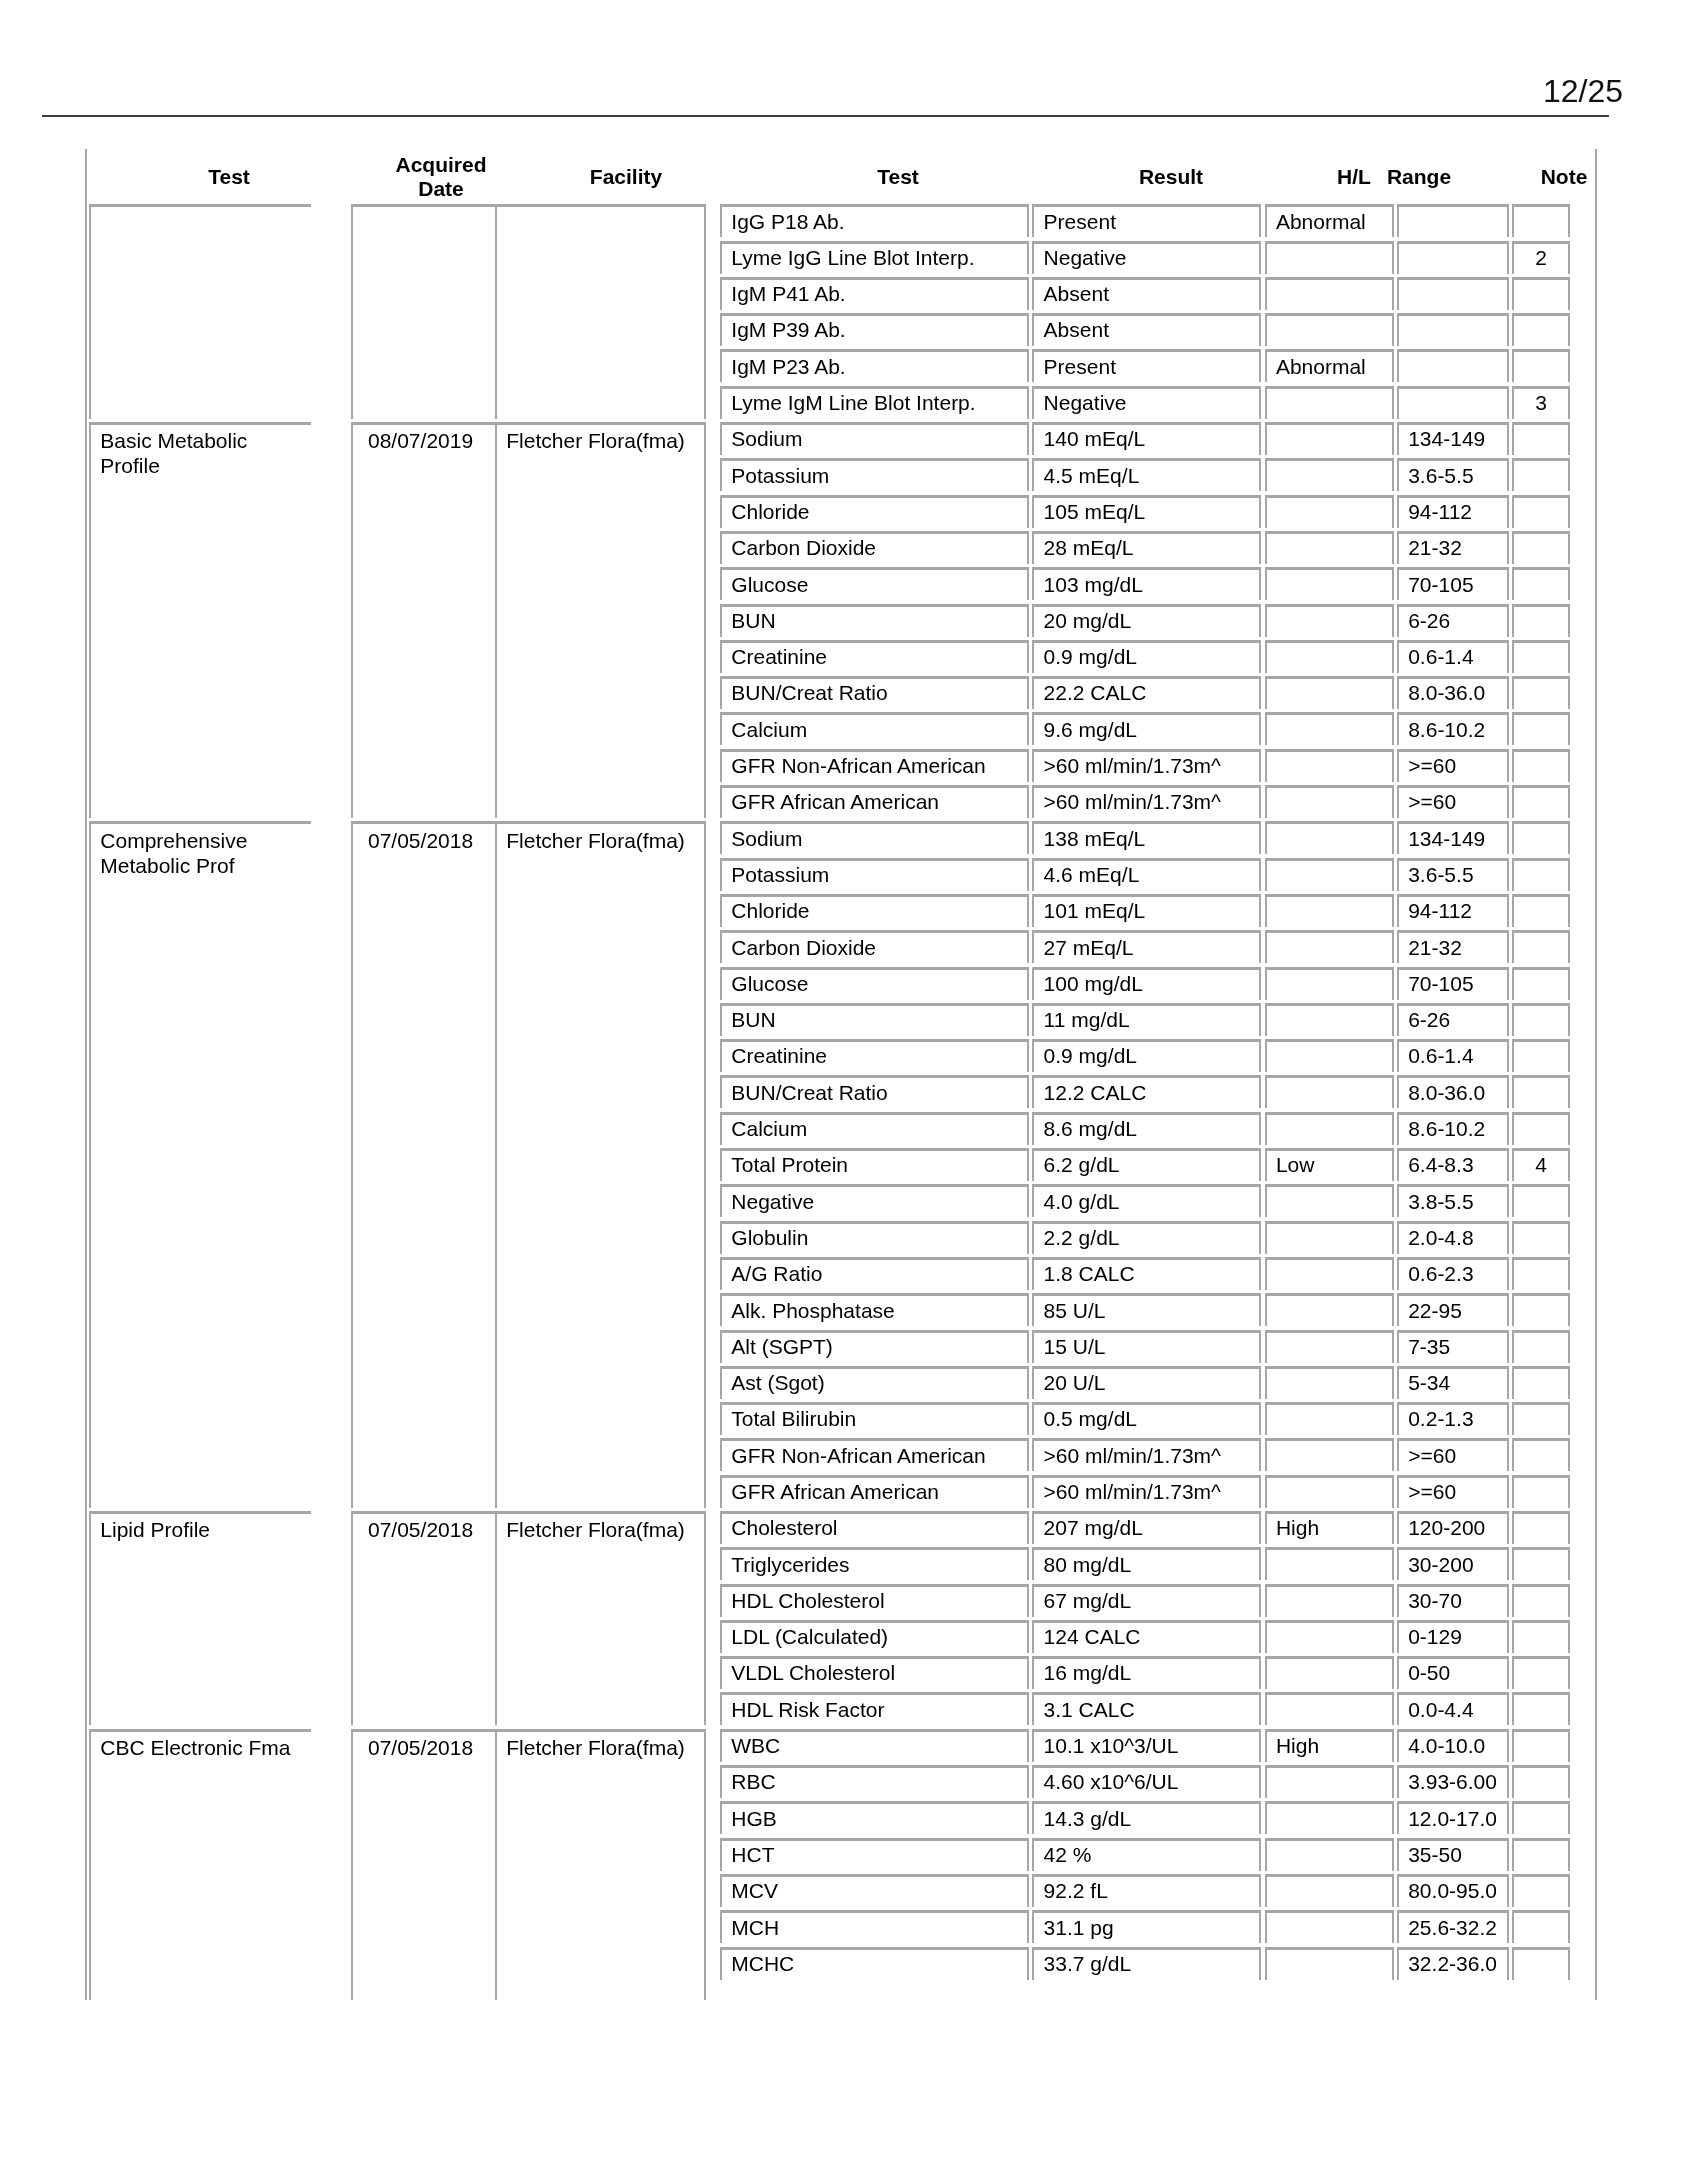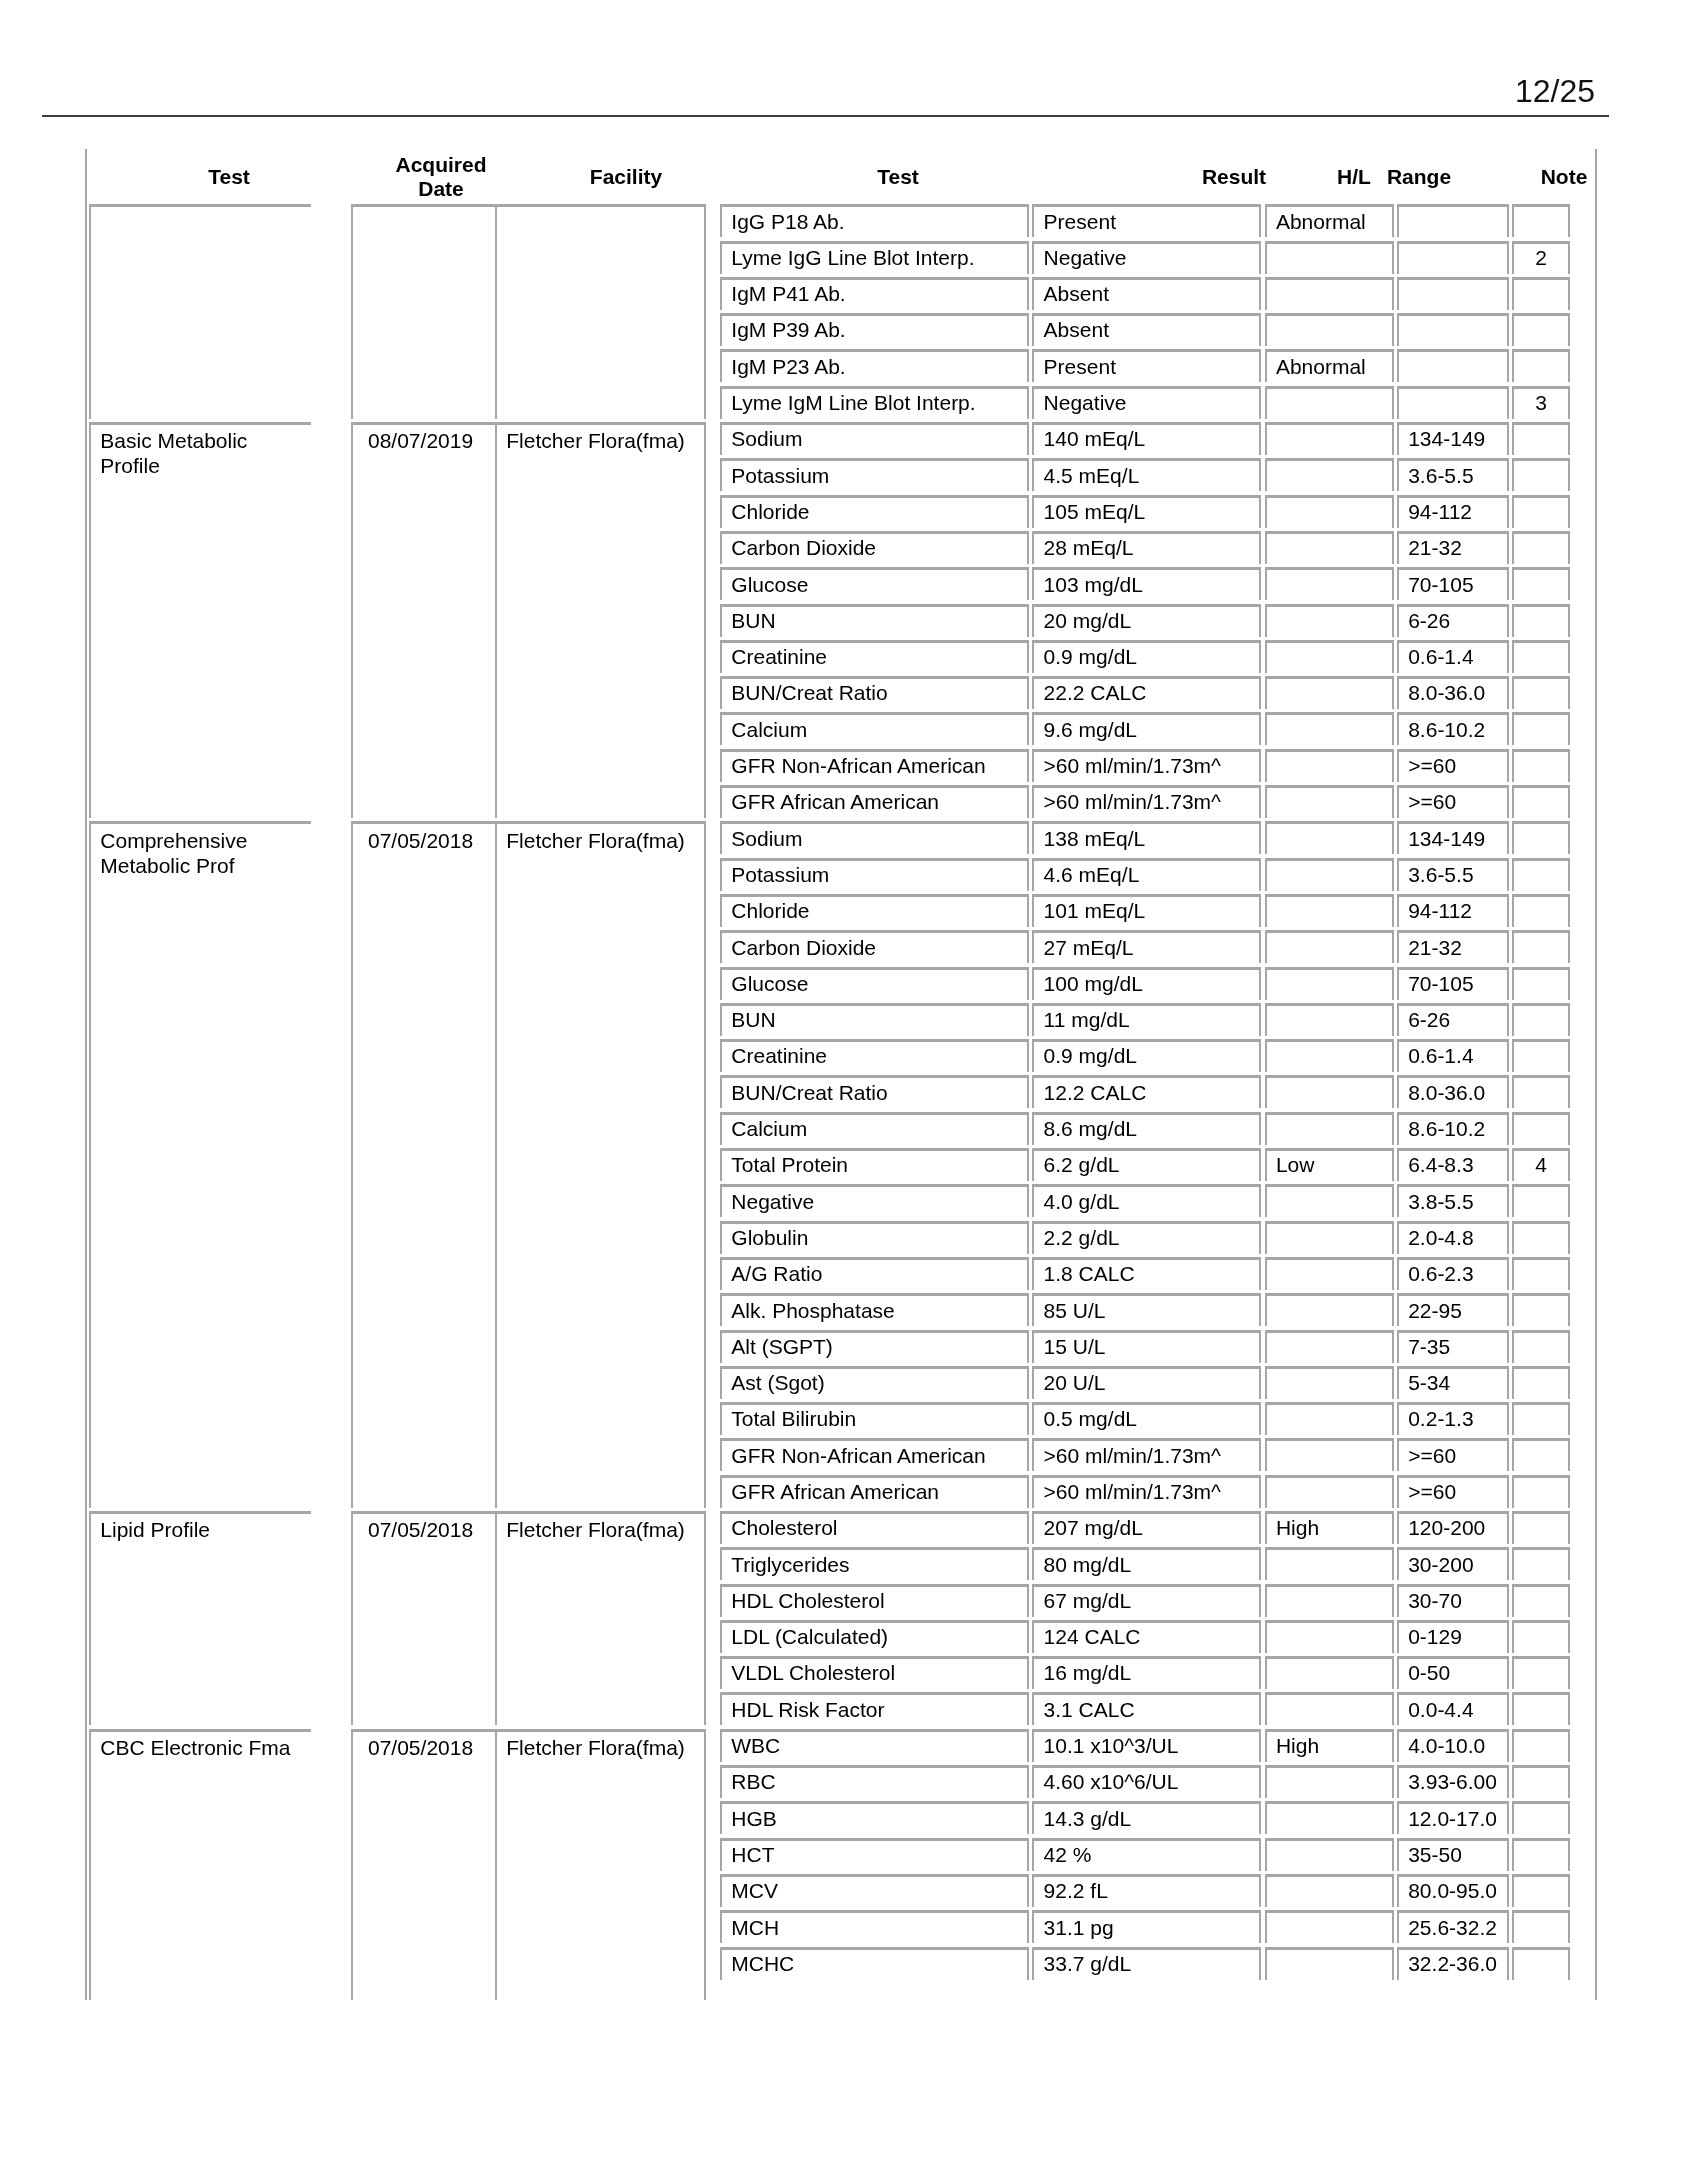--- a/index.html
+++ b/index.html
@@ -5,21 +5,21 @@
   :root { --border: #a6a6a6; }
   * { margin:0; padding:0; box-sizing:border-box; }
   html,body { background:#e8e8e8; }
   .page {
     position:relative; width:1687px; height:2183px; background:#ffffff;
     font-family:"Liberation Sans","DejaVu Sans",sans-serif; color:#000;
     overflow:hidden; margin:0 auto;
   }
   
   .page-number {
-    position:absolute; top:74px; right:92px;
+    position:absolute; top:74px; right:64px;
     font-size:32px; line-height:34px; color:#111;
   }
   .top-rule {
     position:absolute; left:42px; top:115px; width:1567px; height:0;
     border-top:2px solid #3d3d3d;
   }
   
   .col-header {
     position:absolute; top:151px; height:52px;
     display:flex; align-items:center; justify-content:center;
@@ -70,21 +70,21 @@
 
 <div class="page">
   <div class="page-number">12/25</div>
   <div class="top-rule"></div>
   <div id="header-row">
       <div class="col-header" style="left: 229px;">Test</div>
       <div class="col-header" style="left: 441px;">Acquired
 Date</div>
       <div class="col-header" style="left: 626px; text-align: center;">Facility</div>
       <div class="col-header" style="left: 898px;">Test</div>
-      <div class="col-header" style="left: 1234px;">Result</div>
+      <div class="col-header" style="left: 1171px;">Result</div>
       <div class="col-header" style="left: 1354px;">H/L</div>
       <div class="col-header" style="left: 1419px;">Range</div>
       <div class="col-header" style="left: 1564px;">Note</div>
     </div>
   <div class="table-wrap" id="results-table">
       <div class="section">
         <div class="cell-left col1"></div>
         <div class="cell-left col2"></div>
         <div class="cell-left col3"></div>
         <div class="inner-grid">

